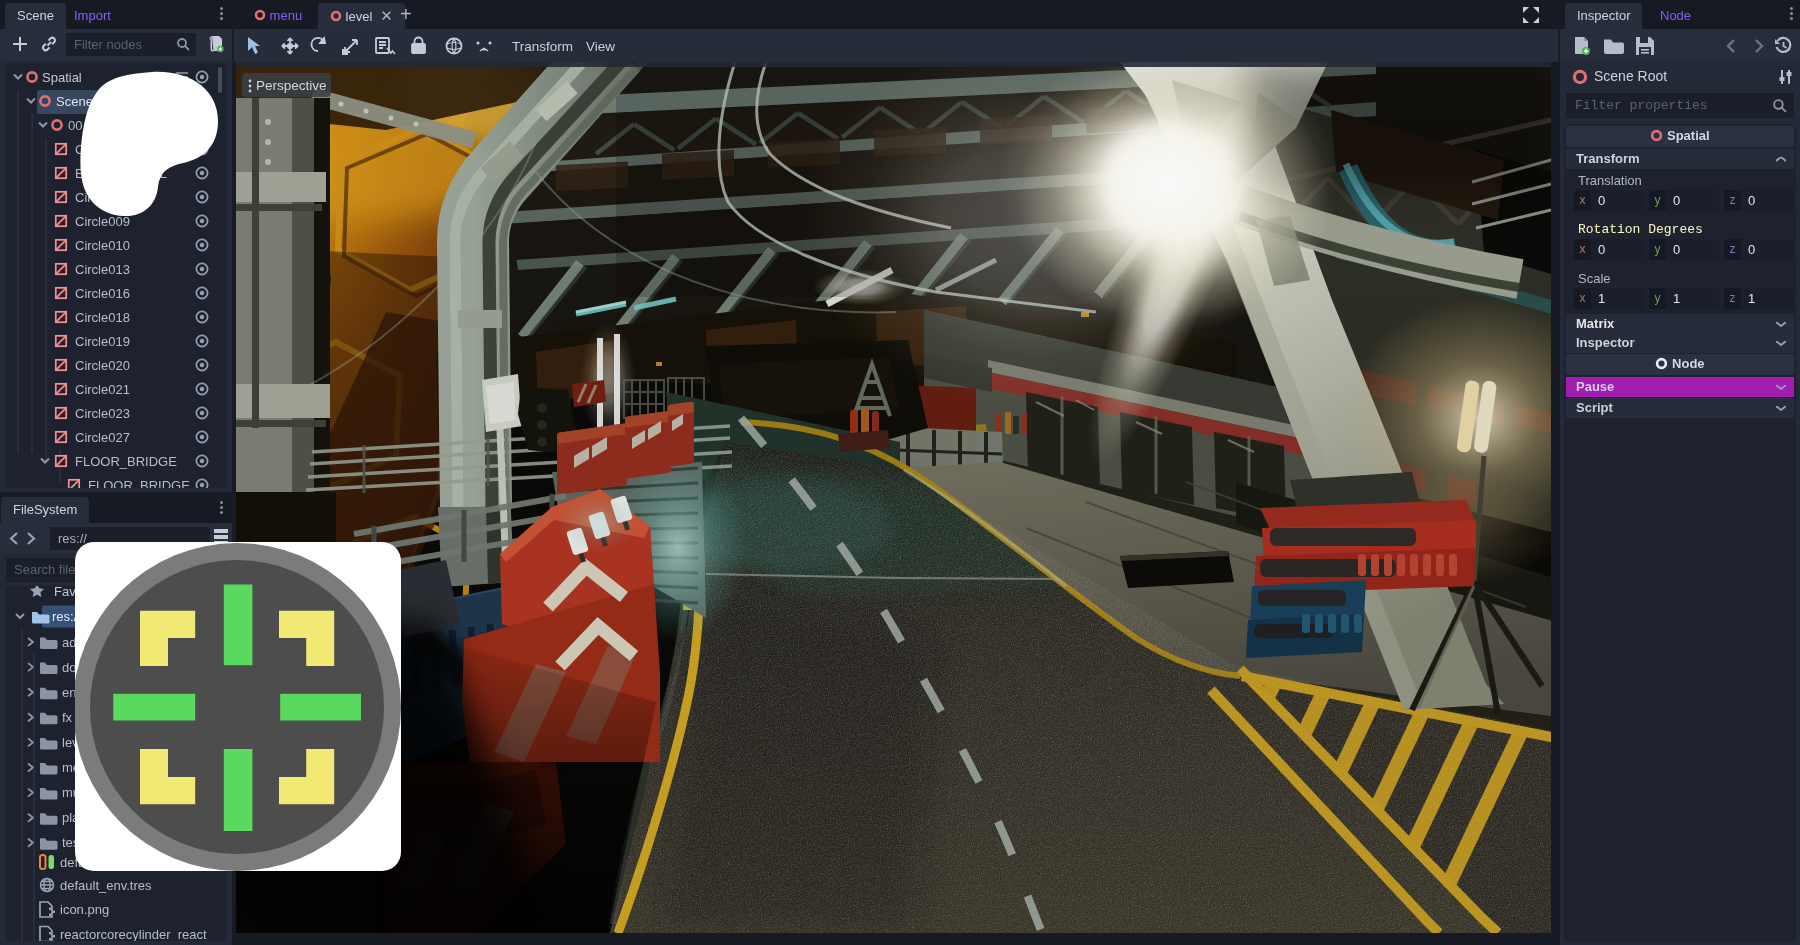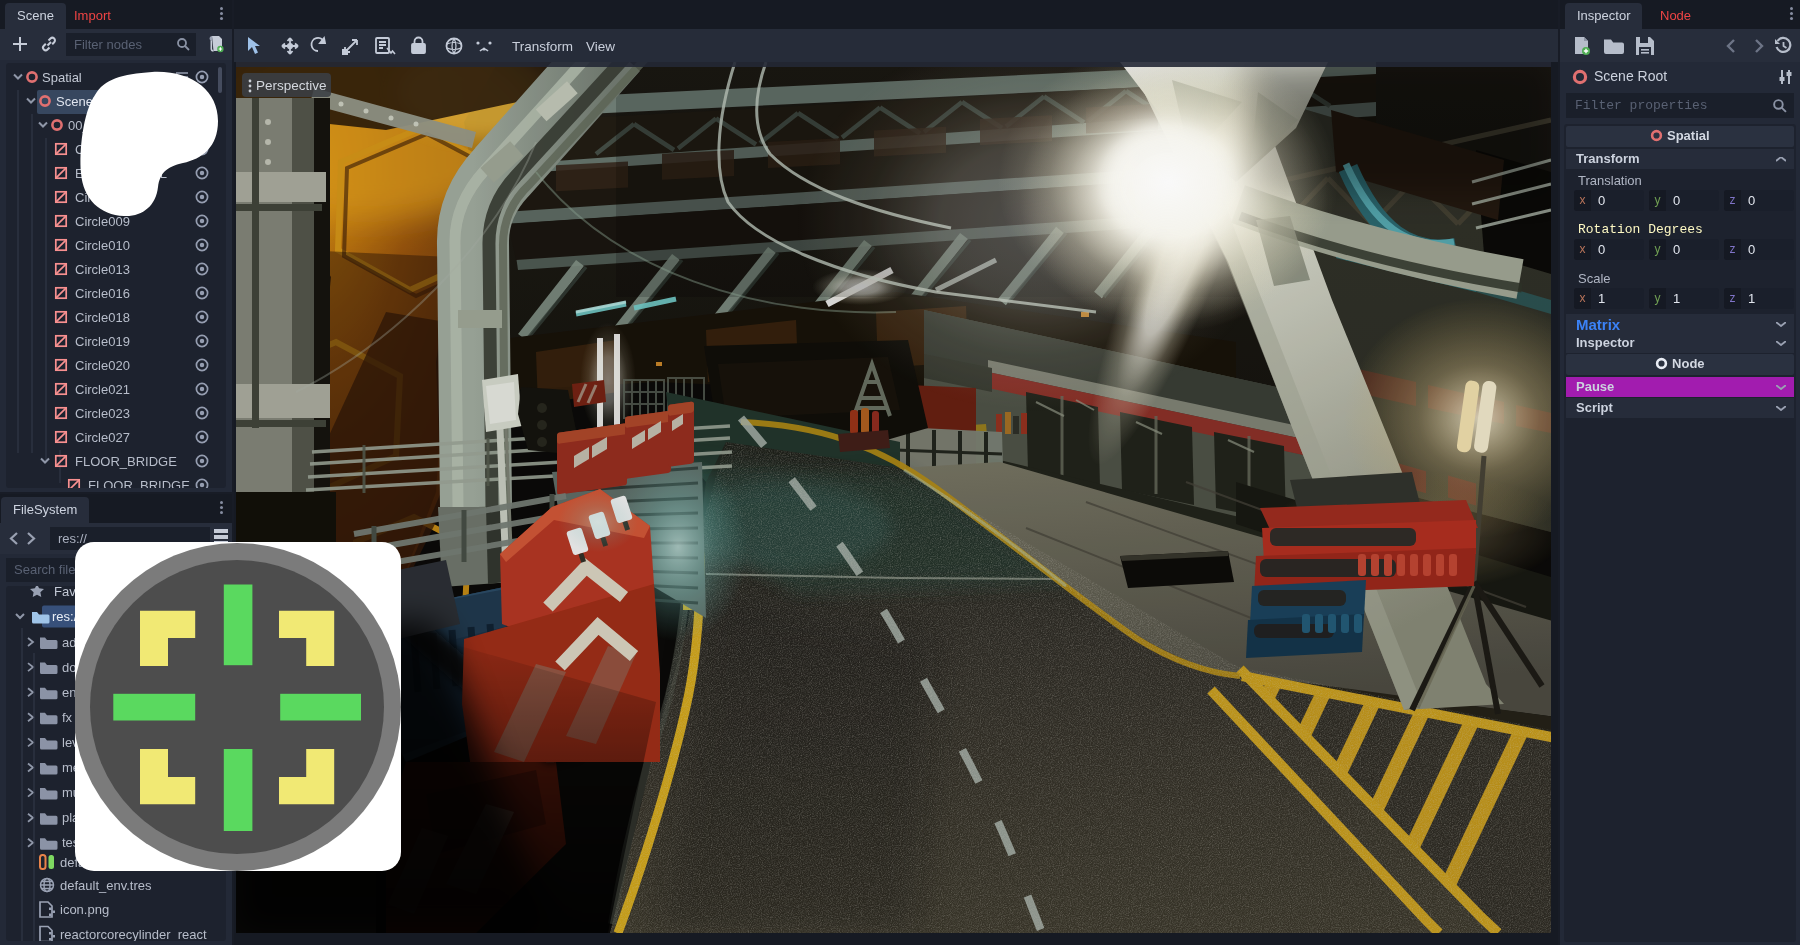--- a/index.html
+++ b/index.html
@@ -3,21 +3,21 @@
 <meta charset="utf-8">
 <style>
 * { margin:0; padding:0; box-sizing:border-box; }
 html,body { width:1800px; height:945px; overflow:hidden; background:#181c26; }
 body { font-family:"Liberation Sans", sans-serif; color:#c3c9d5; }
 #root { position:absolute; left:0; top:0; width:1800px; height:945px; background:#181c26; }
 .abs { position:absolute; }
 
 .dock-tabbar { position:absolute; left:0; top:0; right:0; height:29px; background:#161a23; }
 .tab { position:absolute; top:3px; height:26px; line-height:26px; padding:0 12px; font-size:13px;
-       color:#ef4444; border-radius:4px 4px 0 0; }
+       color:#8b5cf6; border-radius:4px 4px 0 0; }
 .tab.active { background:#272d3b; color:#cdd3df; }
 .dots { position:absolute; top:7px; width:3px; color:#8b92a3; font-size:13px; }
 .dots:before { content:""; position:absolute; width:3px; height:3px; background:#868da0; border-radius:50%; box-shadow:0 5px 0 #868da0, 0 10px 0 #868da0; }
 .toolrow { position:absolute; left:0; right:0; height:31px; background:#272d3b; }
 .field { position:absolute; background:#1a1f2a; border-radius:0; font-size:13px; color:#596173; }
 .treepanel { position:absolute; background:#1d222e; border-radius:3px; overflow:hidden; }
 svg text { font-family:"Liberation Sans", sans-serif; }
 </style>
 </head>
 <body>
@@ -310,20 +310,34 @@
           <text x="54" y="352.5" font-size="13" fill="#b7bdca">reactorcorecylinder_react</text>
 <g stroke="#343b4b" stroke-width="1">
             <path d="M16 42 V365"></path>
             <path d="M28 67 V355"></path>
           </g>
 </svg>
 </div>
   </div>
 
   <div class="abs" id="center" style="left:234px;top:0;width:1324px;height:945px;background:#161a23;">
+    <div class="abs" style="left:0;top:0;width:1324px;height:29px;background:#161a23;">
+      <div class="tab" style="left:8px;"><svg width="12" height="12" viewBox="0 0 12 12" style="vertical-align:-1px">
+            <circle cx="6" cy="6" r="4" stroke="#e07070" stroke-width="2.6" fill="none"></circle>
+          </svg> menu</div>
+      <div class="tab active" style="left:84px;"><svg width="12" height="12" viewBox="0 0 12 12" style="vertical-align:-1px">
+            <circle cx="6" cy="6" r="4" stroke="#e07070" stroke-width="2.6" fill="none"></circle>
+          </svg> level <span style="color:#aeb4c2;font-size:15px;">&nbsp;✕</span></div>
+      <div class="abs" style="left:166px;top:3px;font-size:20px;color:#aeb4c2;">+</div>
+      <svg class="abs" style="left:1288px;top:6px" width="18" height="18" viewBox="0 0 18 18">
+          <g fill="#c9cfdb">
+            <path d="M1 1h6L1 7zM17 1v6L11 1zM1 17v-6l6 6zM17 17h-6l6-6z"></path>
+          </g>
+        </svg>
+    </div>
     <div class="toolrow" style="top:29px;height:33px;background:#262c39;">
       <svg class="abs" style="left:8px;top:6px" width="620" height="22" viewBox="0 0 620 22">
         <path d="M6 2 l0 14 4-4 3 7 3-1.5-3-6.5 5 0 z" fill="#9ec1e8"></path>
         <g stroke="#c4cbd8" stroke-width="1.8" fill="none">
           <circle cx="48" cy="11" r="2.2" fill="#c4cbd8"></circle>
           <path d="M48 3v16M40 11h16M48 3l-2.5 3M48 3l2.5 3M48 19l-2.5-3M48 19l2.5-3M40 11l3-2.5M40 11l3 2.5M56 11l-3-2.5M56 11l-3 2.5"></path>
           <path d="M76 16 a6.5 6.5 0 1 1 6 -9"></path>
             <path d="M82 3 l1 5 -5 0 z" fill="#c4cbd8"></path>
           <path d="M103 17 L115 5 M115 5 h-5 M115 5 v5 M103 17 h5 M103 17 v-5"></path>
             <rect x="100" y="14" width="6" height="6" fill="#c4cbd8" stroke="none"></rect>
@@ -1003,21 +1017,21 @@
         </div>
         <div class="abs" style="left:85px;top:164px;width:70px;height:21px;background:#1a1f2b;border-radius:3px;">
           <div class="abs" style="left:0;top:0;width:17px;height:21px;background:#151923;border-radius:3px 0 0 3px;text-align:center;line-height:21px;font-size:12px;color:#71a053;">y</div>
           <span class="abs" style="left:24px;top:3px;font-size:13px;color:#e2e6ee;">1</span>
         </div>
         <div class="abs" style="left:160px;top:164px;width:70px;height:21px;background:#1a1f2b;border-radius:3px;">
           <div class="abs" style="left:0;top:0;width:17px;height:21px;background:#151923;border-radius:3px 0 0 3px;text-align:center;line-height:21px;font-size:12px;color:#8074c8;">z</div>
           <span class="abs" style="left:24px;top:3px;font-size:13px;color:#e2e6ee;">1</span>
         </div>
 <div class="abs" style="left:2px;top:190px;width:228px;height:20px;background:#262c3a;">
-          <span class="abs" style="left:10px;top:2px;font-size:15px;color:#3b82f6;font-weight:bold;">Matrix</span>
+          <span class="abs" style="left:10px;top:2px;font-size:13px;color:#e5e5e5;font-weight:bold;">Matrix</span>
           <svg class="abs" style="left:210px;top:8px" width="10" height="5" viewBox="0 0 10 5">
             <path d="M0 0 l5 4 5 -4" stroke="#9aa1b2" stroke-width="1.8" fill="none"></path>
           </svg>
         </div>
 <div class="abs" style="left:2px;top:209px;width:228px;height:20px;background:#262c3a;">
           <span class="abs" style="left:10px;top:2px;font-size:13px;color:#ccd2de;font-weight:bold;">Inspector</span>
           <svg class="abs" style="left:210px;top:8px" width="10" height="5" viewBox="0 0 10 5">
             <path d="M0 0 l5 4 5 -4" stroke="#9aa1b2" stroke-width="1.8" fill="none"></path>
           </svg>
         </div>

